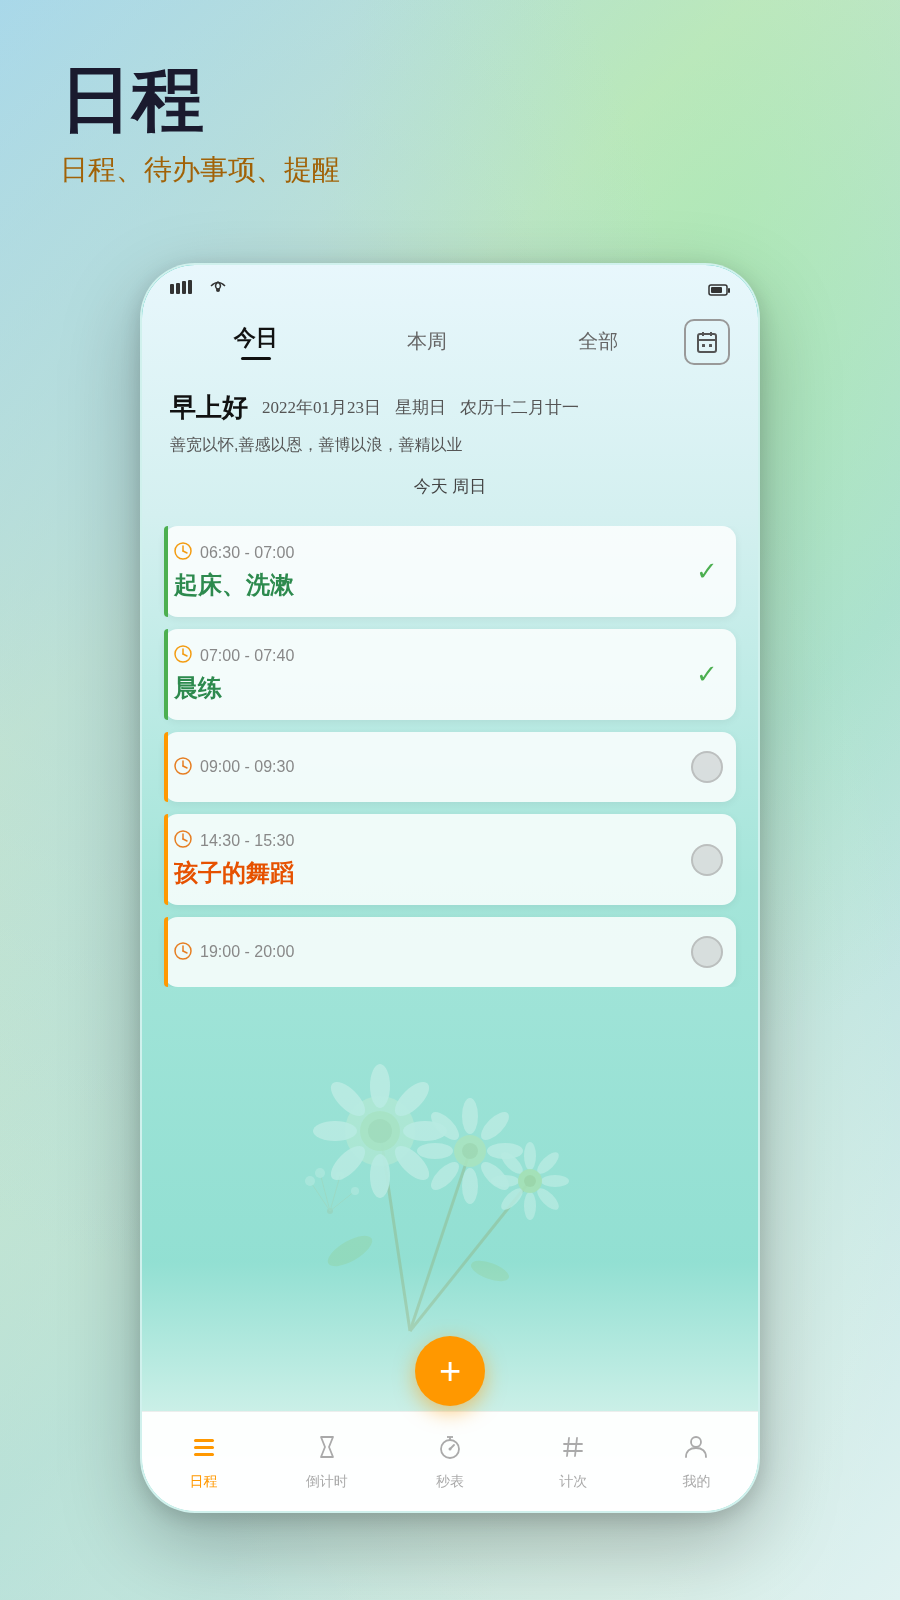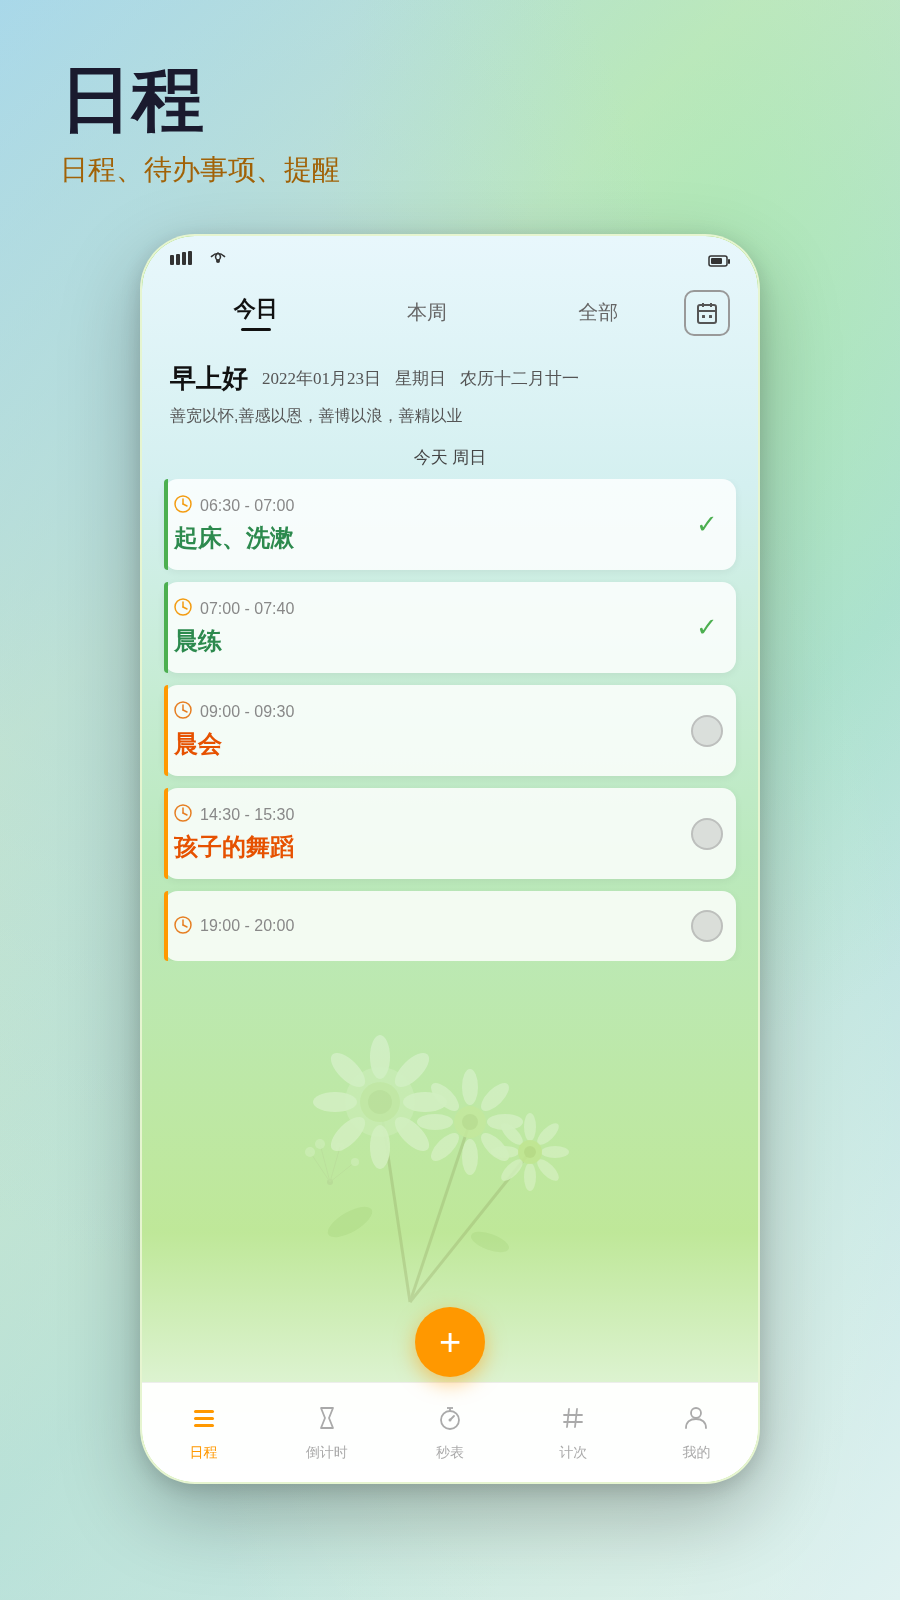--- a/index.html
+++ b/index.html
@@ -38,26 +38,26 @@
     .page-subtitle {
       font-size: 28px;
       color: #a16207;
       margin-top: 12px;
       font-weight: 400;
     }
 
     
     .phone-mockup {
       position: absolute;
-      top: 234px;
+      top: 263px;
       left: 50%;
       transform: translateX(-50%);
       width: 620px;
       height: 1250px;
-      background: #84cc16;
+      background: #14b8a6;
       border-radius: 55px;
       box-shadow: 0 30px 80px rgba(0,0,0,0.25), 0 5px 20px rgba(0,0,0,0.15);
       overflow: hidden;
       border: 2px solid rgba(255,255,255,0.8);
     }
 
     
     .phone-screen {
       width: 100%;
       height: 100%;
@@ -158,21 +158,21 @@
       color: #555;
       margin-top: 8px;
       line-height: 1.5;
     }
 
     
     .day-header {
       text-align: center;
       font-size: 17px;
       color: #444;
-      margin: 14px 0 10px;
+      margin: 14px 0 28px;
     }
 
     
     .schedule-list {
       padding: 0 22px;
       display: flex;
       flex-direction: column;
       gap: 12px;
       overflow-y: auto;
       max-height: 750px;
@@ -481,21 +481,20 @@
       <div class="schedule-time-row">
         <span class="clock-icon">
           <svg width="18" height="18" viewBox="0 0 18 18">
             <circle cx="9" cy="9" r="8" fill="none" stroke="#e67e22" stroke-width="1.5"></circle>
             <line x1="9" y1="4" x2="9" y2="9" stroke="#e67e22" stroke-width="1.5" stroke-linecap="round"></line>
             <line x1="9" y1="9" x2="13" y2="11" stroke="#e67e22" stroke-width="1.5" stroke-linecap="round"></line>
           </svg>
         </span>
         <span>09:00 - 09:30</span>
       </div>
-      <div class="schedule-name orange">晨会</div>
     </div>
     <div class="schedule-check">
       <div class="check-pending"></div>
     </div>
   </div>
         <div class="schedule-item pending">
     <div class="schedule-item-left">
       <div class="schedule-time-row">
         <span class="clock-icon">
           <svg width="18" height="18" viewBox="0 0 18 18">

